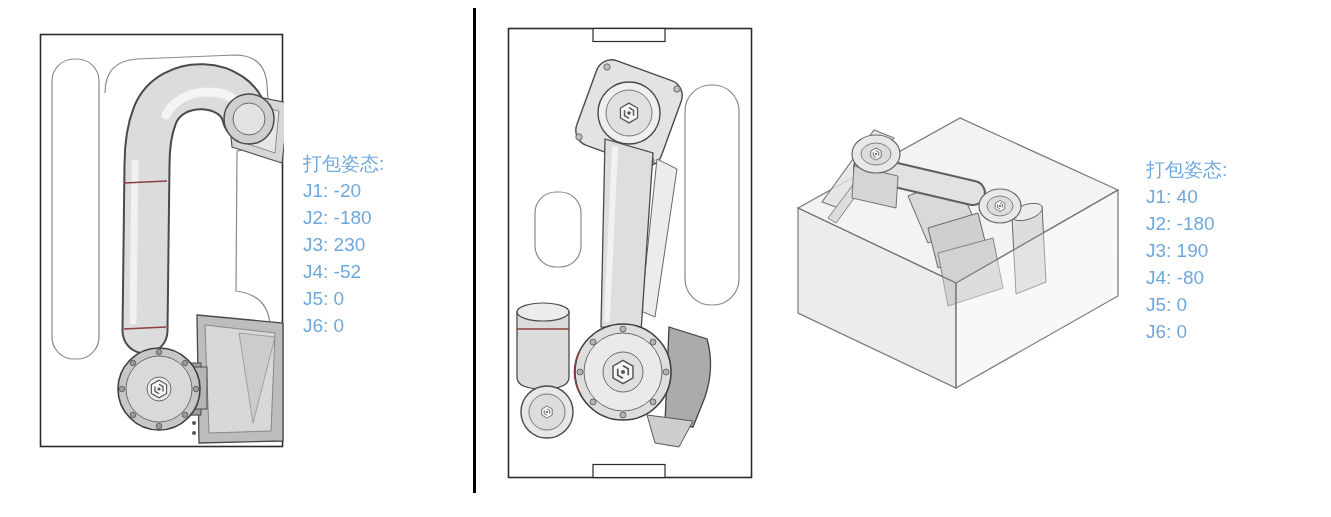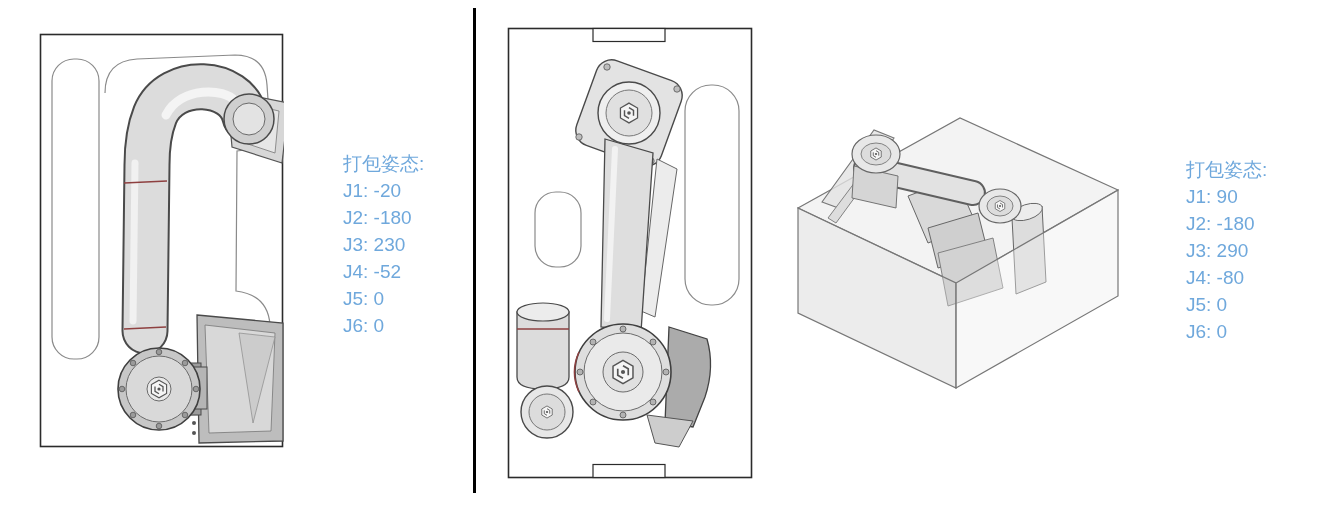--- a/index.html
+++ b/index.html
@@ -6,21 +6,21 @@
   html,body { background:#ffffff; }
   body {
     width:1331px; height:517px; position:relative; overflow:hidden;
     font-family:"Liberation Sans","DejaVu Sans",sans-serif;
   }
   .stage { position:absolute; inset:0; }
   .drawing { position:absolute; }
   .drawing svg { display:block; width:100%; height:100%; }
   .divider { position:absolute; background:var(--divider,#000); }
   .pose { position:absolute; color:var(--accent,#6FA8DC); font-size:19px; line-height:27px; white-space:nowrap; }
-  .pose div { height:27px;margin-left:40px; }
+  .pose div { height:27px; }
 </style>
 </head>
 <body>
 
 <svg width="0" height="0" style="position:absolute" aria-hidden="true">
   <defs>
     <g id="hexlogo">
       <polygon points="0,-11 9.5,-5.5 9.5,5.5 0,11 -9.5,5.5 -9.5,-5.5" fill="#f5f5f5" stroke="#555" stroke-width="1.4"></polygon>
       <path d="M 0,-6 L 5,-3 L 5,3 M 0,6 L -5,3 L -5,-3" fill="none" stroke="#555" stroke-width="1.6"></path>
       <circle cx="0" cy="0" r="2" fill="#555"></circle>
@@ -170,21 +170,21 @@
         <polygon points="150,175 205,160 215,210 160,228" fill="#d2d2d2" stroke="#777" stroke-width="0.9"></polygon>
       </g>
 
       <polygon points="10,130 168,205 168,310 10,235" fill="#cfcfcf" fill-opacity="0.4" stroke="#777" stroke-width="1.2"></polygon>
       <polygon points="168,205 330,112 330,218 168,310" fill="#ededed" fill-opacity="0.4" stroke="#777" stroke-width="1.2"></polygon>
     </svg>
   </div>
 
   <div class="pose" style="left:1146px; top:156px;">
     <div>打包姿态:</div>
-    <div>J1: 90</div>
+    <div>J1: 40</div>
     <div>J2: -180</div>
-    <div>J3: 290</div>
+    <div>J3: 190</div>
     <div>J4: -80</div>
     <div>J5: 0</div>
     <div>J6: 0</div>
   </div>
 
 </div>
 
 </body></html>

